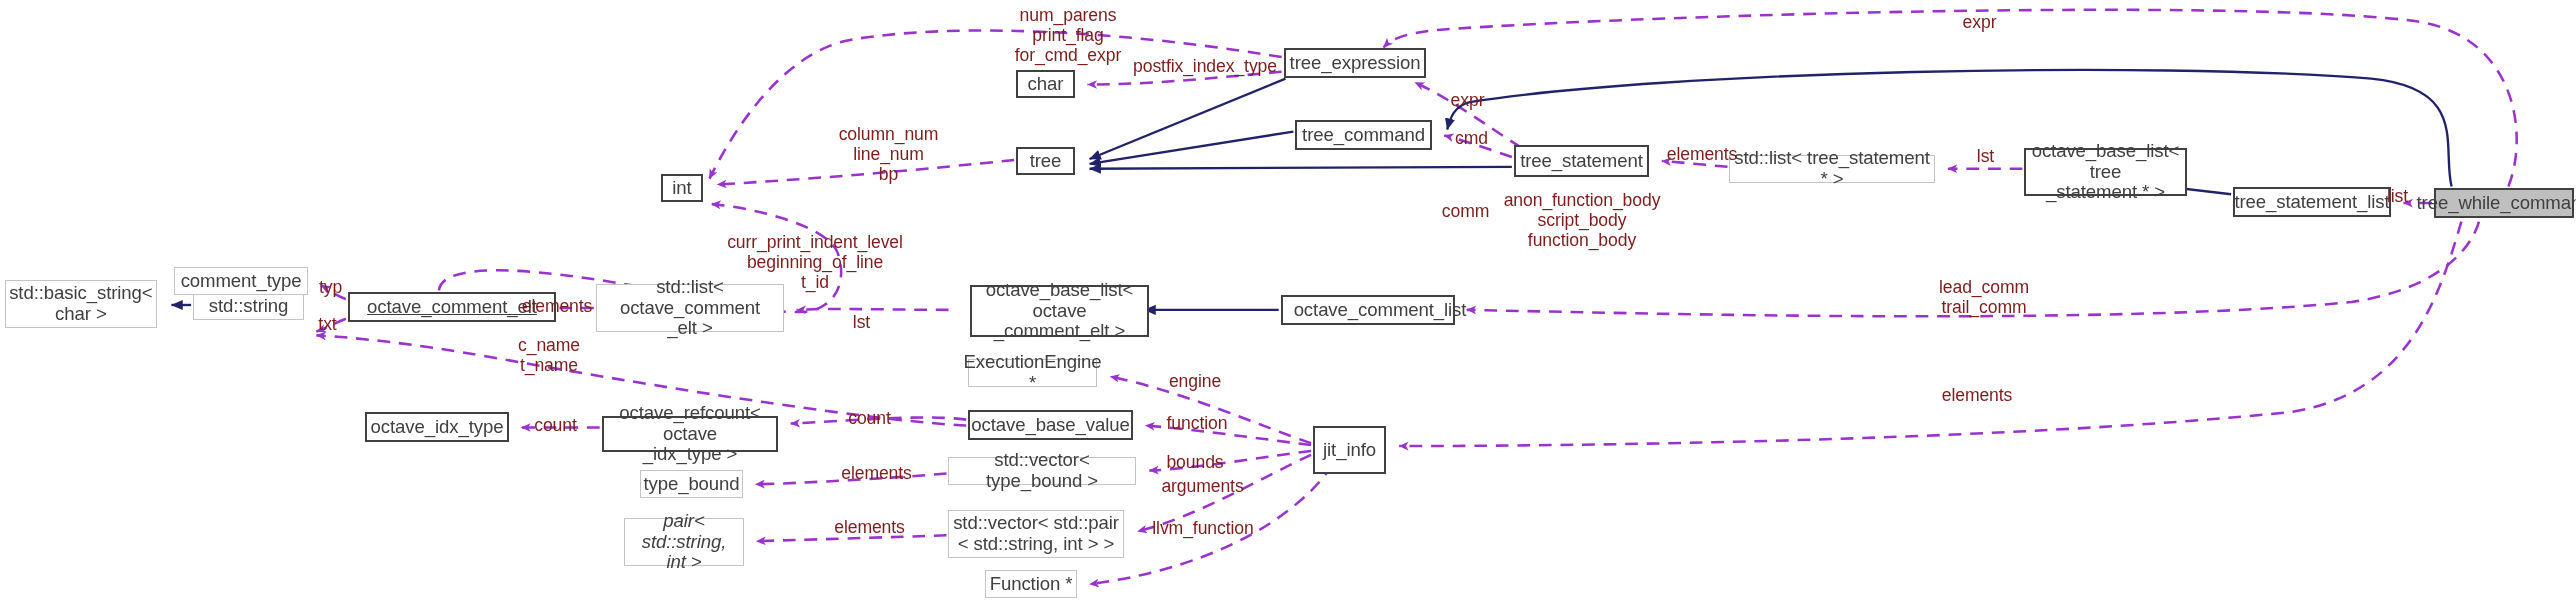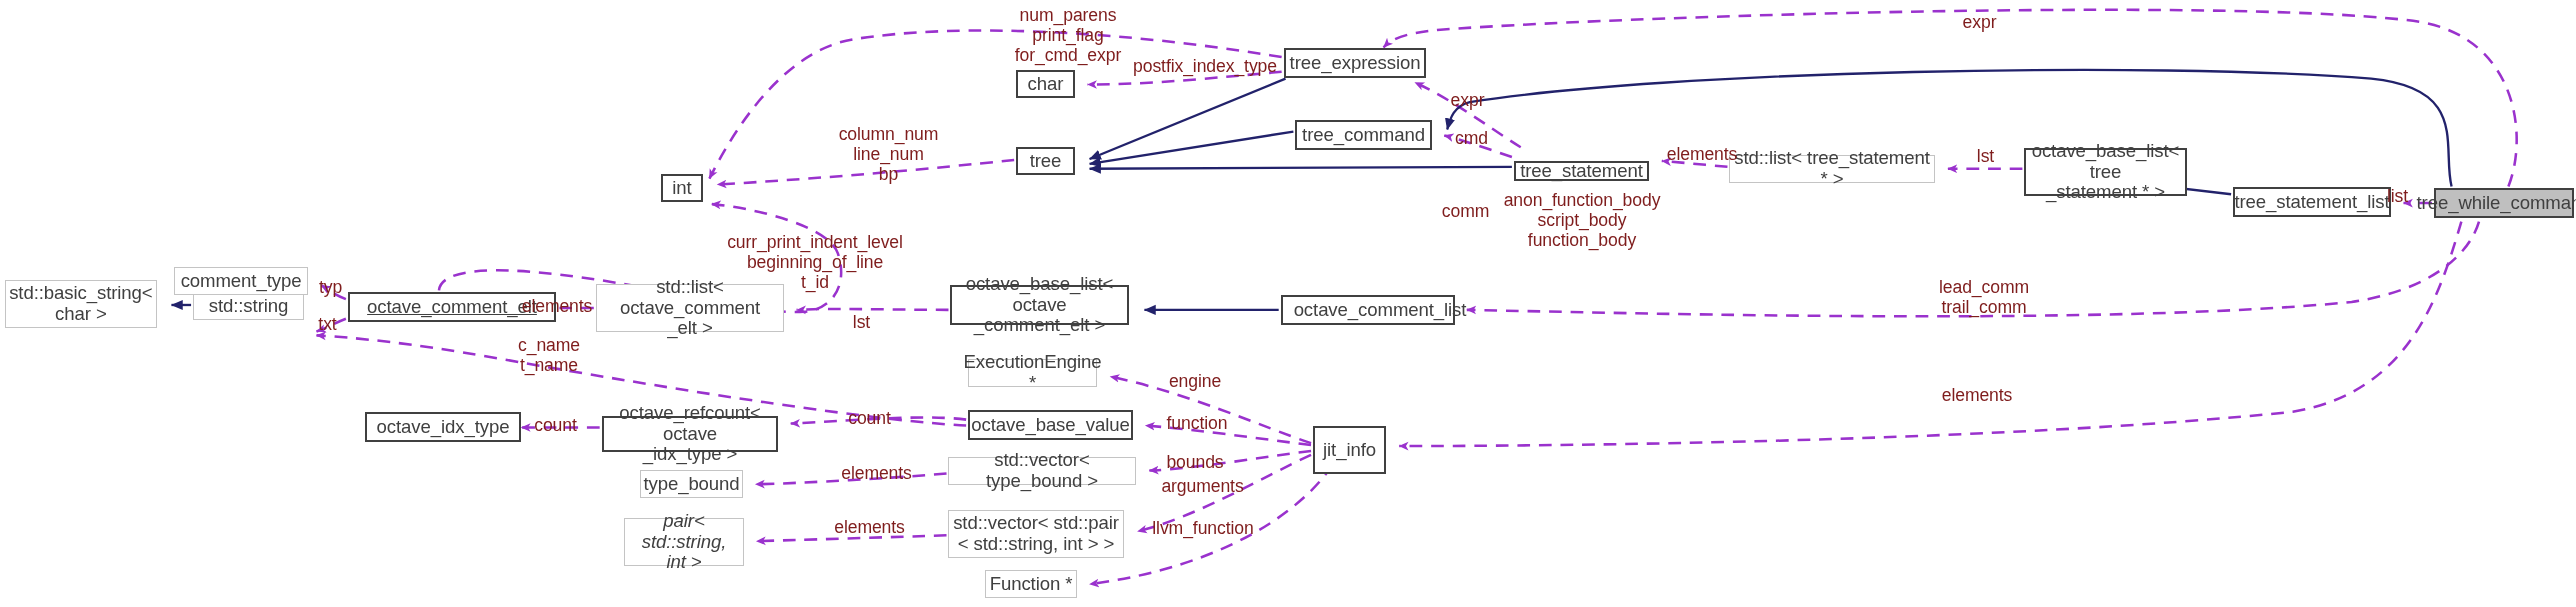--- a/index.html
+++ b/index.html
@@ -127,39 +127,39 @@
   <div class="node thin" style="left:4.9px;   top:280px; width:152px; height:48px;">std::basic_string&lt;
 char &gt;</div>
   <div class="node thin" style="left:193px; top:292px; width:111px; height:28px;">std::string</div>
   <div class="node thin" style="left:174px; top:267px; width:134px; height:28px;">comment_type</div>
   <div class="node thick" style="left:348px; top:292px; width:208px; height:30px;text-decoration:underline;">octave_comment_elt</div>
   <div class="node thin" style="left:596px; top:284px; width:188px; height:48px;">std::list&lt; octave_comment
 _elt &gt;</div>
   <div class="node thick" style="left:661px; top:174px; width:42px;  height:28px;">int</div>
   <div class="node thick" style="left:1016px;top:70px;  width:59px;  height:28px;">char</div>
   <div class="node thick" style="left:1016px;top:147px; width:59px;  height:28px;">tree</div>
-  <div class="node thick" style="left:950px; top:285px; width:179px; height:40px;">octave_base_list&lt; octave
+  <div class="node thick" style="left:970px; top:285px; width:179px; height:52px;">octave_base_list&lt; octave
 _comment_elt &gt;</div>
   <div class="node thick" style="left:1281px;top:295px; width:174px; height:30px;padding-left:24px;">octave_comment_list</div>
   <div class="node thin" style="left:968px; top:359px; width:129px; height:28px;">ExecutionEngine *</div>
   <div class="node thick" style="left:968px; top:410px; width:165px; height:30px;">octave_base_value</div>
-  <div class="node thick" style="left:365px; top:412px; width:156px; height:30px;">octave_idx_type</div>
+  <div class="node thick" style="left:365px; top:412px; width:144px; height:30px;">octave_idx_type</div>
   <div class="node thick" style="left:602px; top:416px; width:176px; height:36px;">octave_refcount&lt; octave
 _idx_type &gt;</div>
   <div class="node thin" style="left:640px; top:470px; width:103px; height:28px;">type_bound</div>
   <div class="node thin" style="left:948px; top:457px; width:188px; height:28px;">std::vector&lt; type_bound &gt;</div>
   <div class="node thin" style="left:624px; top:518px; width:120px; height:48px;font-style:italic;">pair&lt; std::string,
 int &gt;</div>
   <div class="node thin" style="left:948px; top:510px; width:176px; height:48px;">std::vector&lt; std::pair
 &lt; std::string, int &gt; &gt;</div>
   <div class="node thin" style="left:985px;top:570px; width:92px;  height:28px;">Function *</div>
   <div class="node thick" style="left:1313px;top:410px; width:73px;  height:48px;margin-top:16px;">jit_info</div>
   <div class="node thick" style="left:1284px;top:48px;  width:142px; height:30px;">tree_expression</div>
   <div class="node thick" style="left:1295px;top:120px; width:137px; height:30px;">tree_command</div>
-  <div class="node thick" style="left:1514px;top:145px; width:135px; height:20px;margin-top:16px;">tree_statement</div>
+  <div class="node thick" style="left:1514px;top:145px; width:135px; height:32px;">tree_statement</div>
   <div class="node thin" style="left:1729px;top:155px; width:206px; height:28px;">std::list&lt; tree_statement * &gt;</div>
   <div class="node thick" style="left:2024px;top:148px; width:163px; height:48px;">octave_base_list&lt; tree
 _statement * &gt;</div>
   <div class="node thick" style="left:2233px;top:187px; width:158px; height:30px;">tree_statement_list</div>
   <div class="node focus" style="left:2434px;top:188px; width:140px; height:30px;">tree_while_command</div>
 
   <div class="edge-label" style="left:980px;top:4.9px;  width:176px;">num_parens
 print_flag
 for_cmd_expr</div>
   <div class="edge-label" style="left:1124px;top:56px; width:162px;">postfix_index_type</div>

